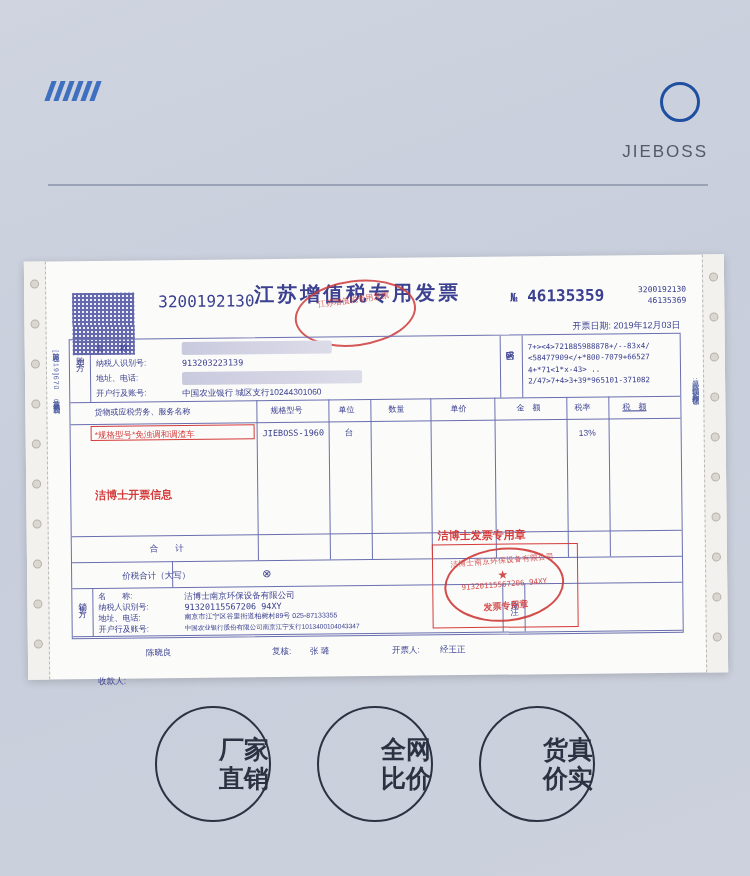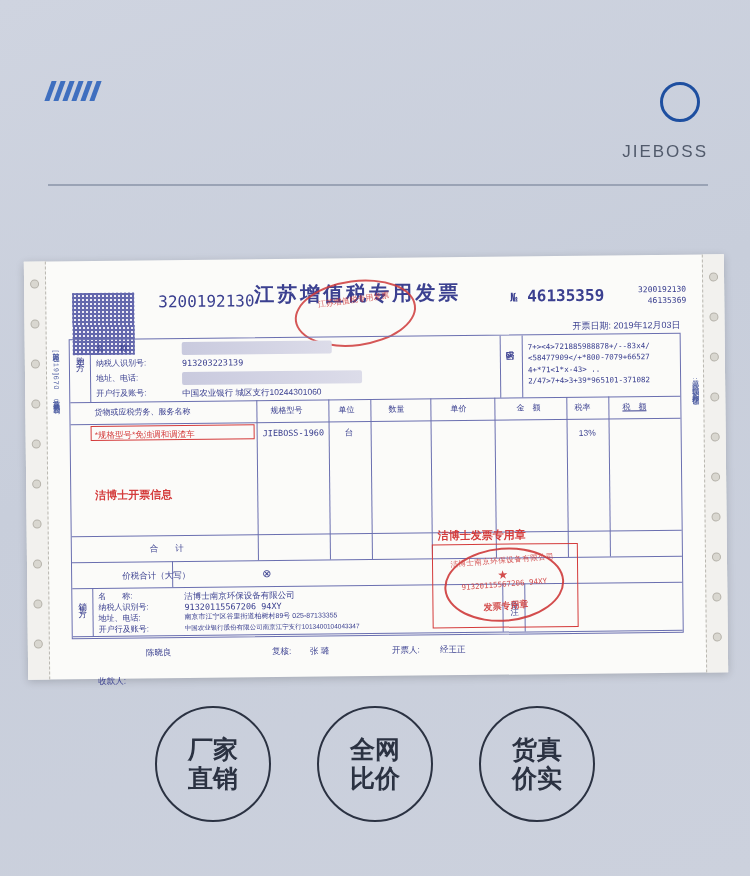--- a/index.html
+++ b/index.html
@@ -255,21 +255,21 @@
     display: flex;
     justify-content: center;
     gap: 46px;
   }
   .badge {
     width: 116px; height: 116px;
     border: 2px solid #2b3242;
     border-radius: 50%;
     display: flex;
     flex-direction: column;
-    align-items: center;
+    align-items: flex-end;
     justify-content: center;
     color: #2b3242;
     font-size: 25px;
     font-weight: bold;
     line-height: 1.18;
   }
 </style>
 </head>
 <body>
 

